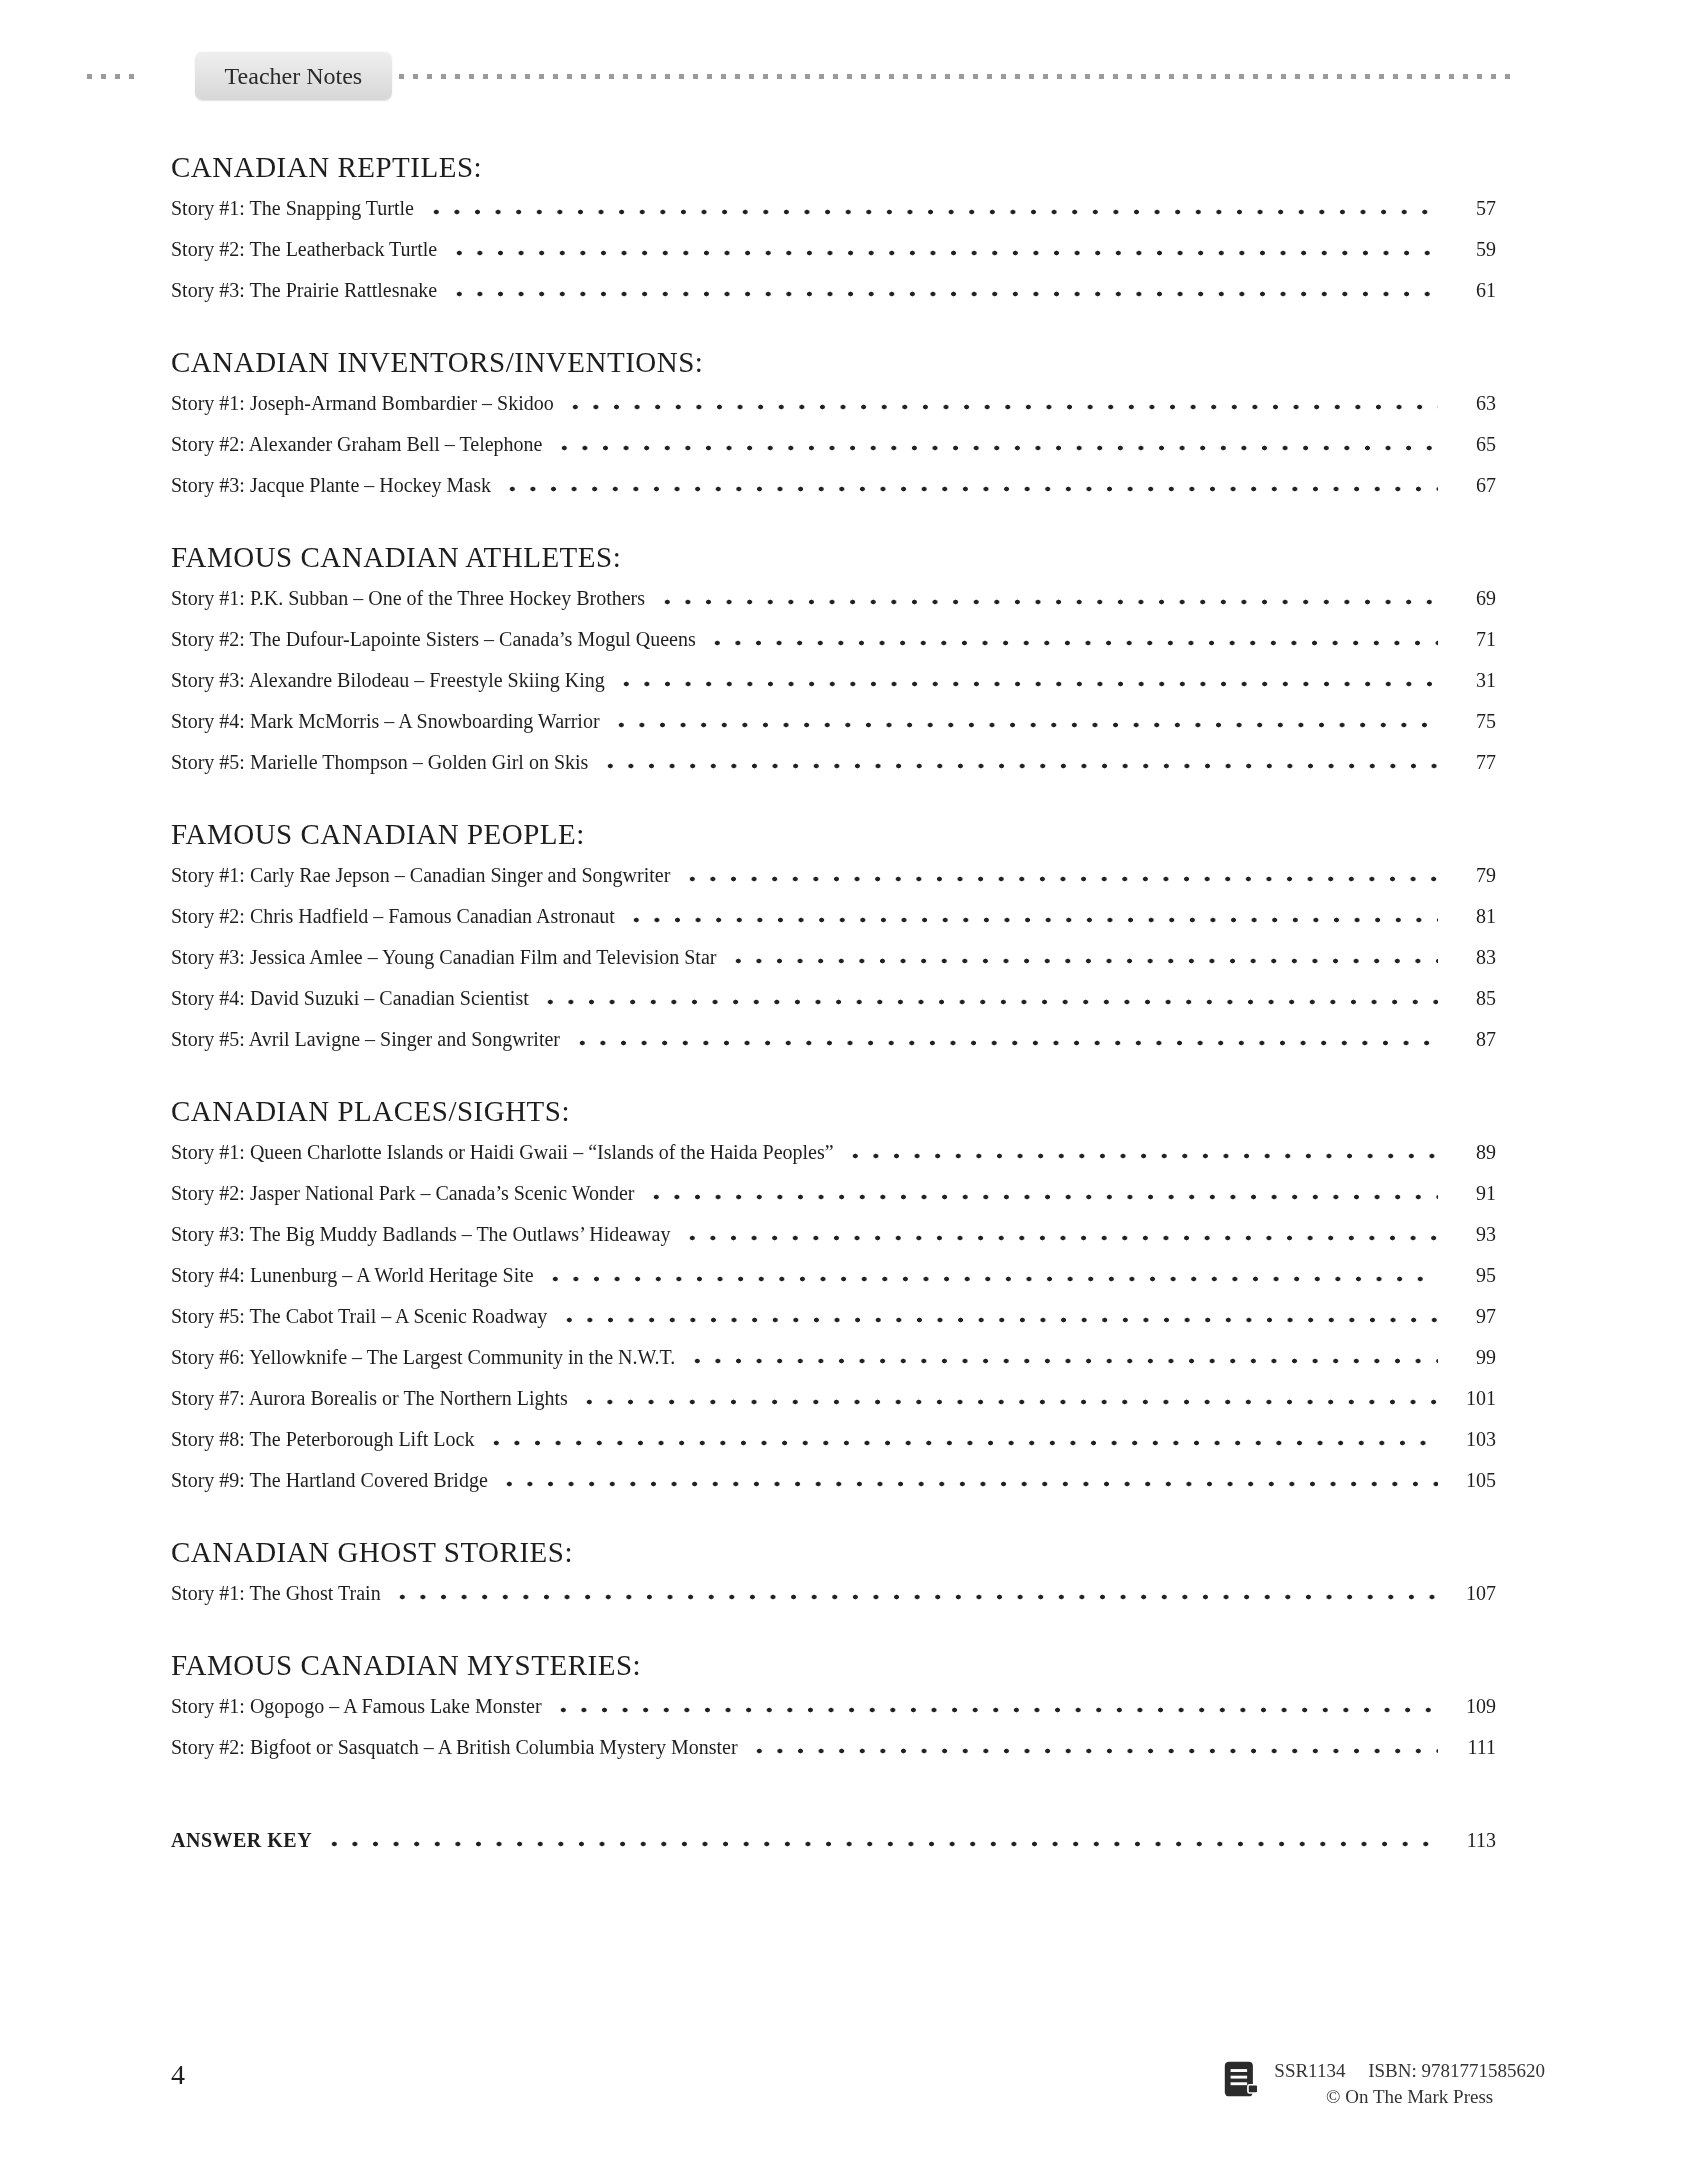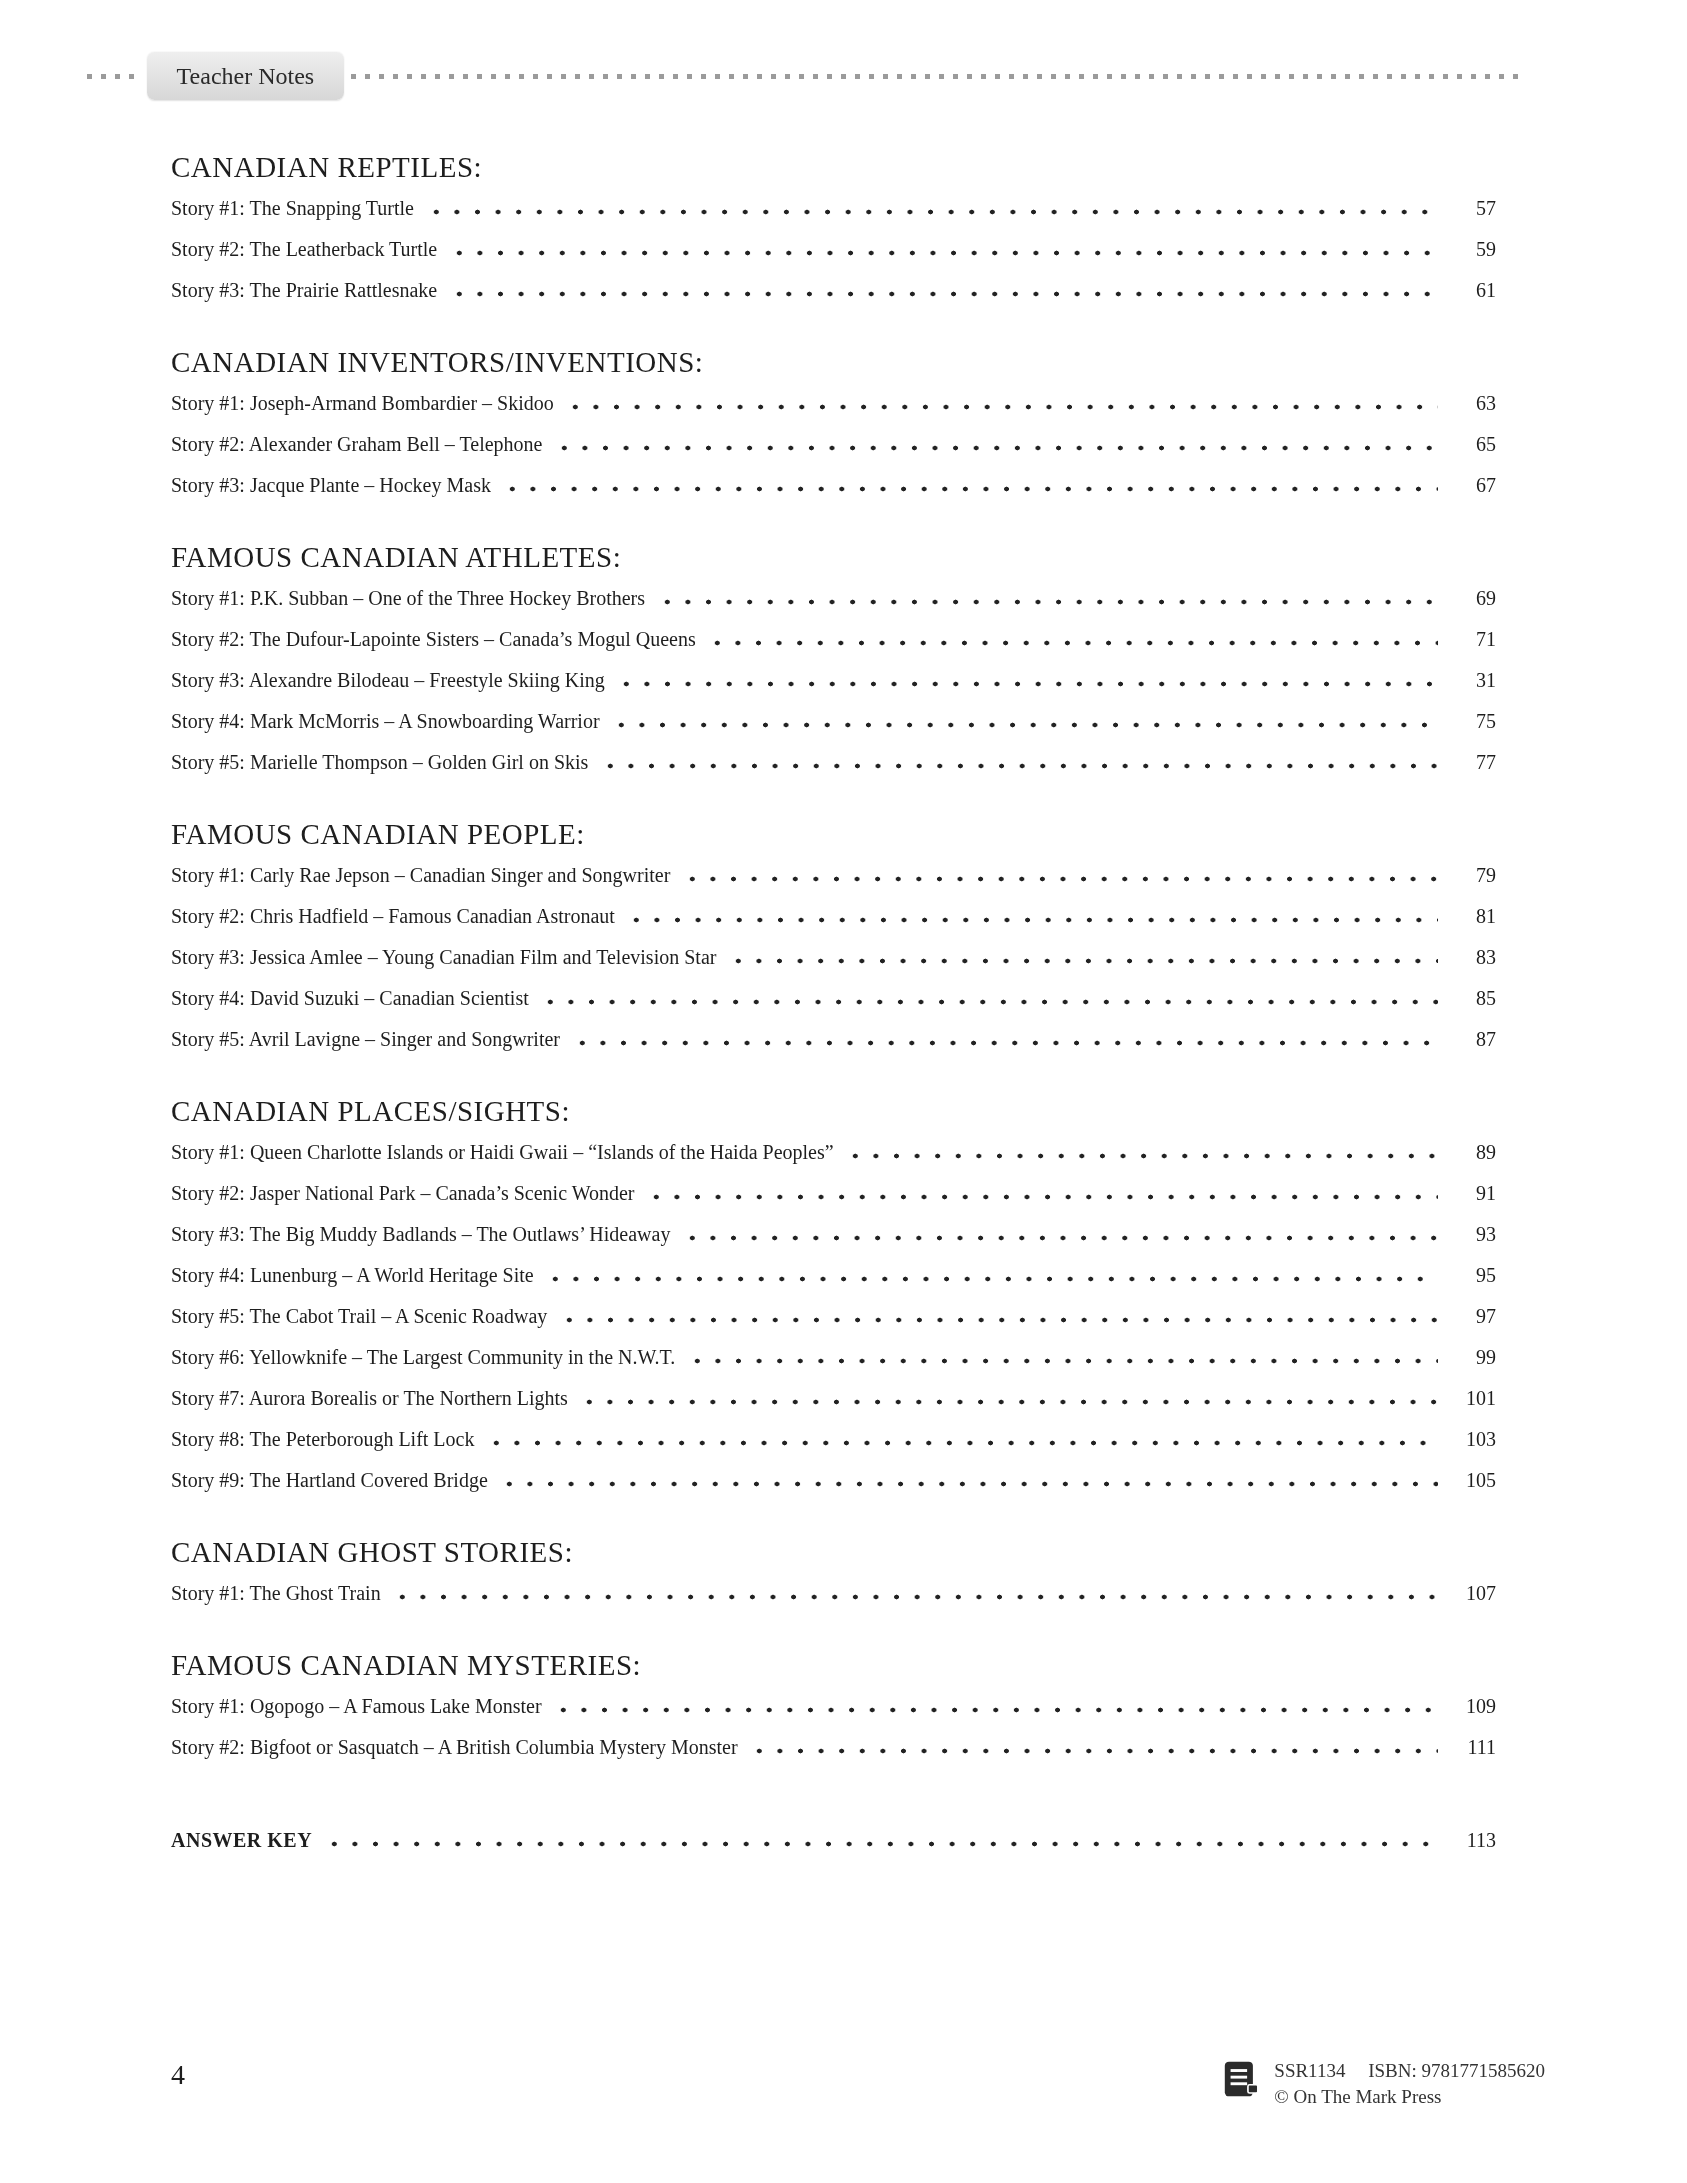--- a/index.html
+++ b/index.html
@@ -28,20 +28,21 @@
   }
   .dots-left  { width:53px; margin-right:6.6px; }
   .dots-right { flex:1; margin-left:6.6px; }
   .tab {
     background:linear-gradient(#efefef, #d7d7d7);
     border-radius:7.4px;
     padding:10.7px 30px;
     font-size:24px;
     color:#2a2a2a;
     box-shadow:0 0.8px 1.6px rgba(0,0,0,0.12);
+    margin-left:48px;
   }
 
   
   .toc {
     position:absolute;
     top:147px;
     left:171px;
     width:1325px;
   }
   .section-title {
@@ -90,21 +91,21 @@
     bottom:73px;
     display:flex;
     align-items:flex-start;
     gap:16.5px;
   }
   .footer-logo { margin-top:1.6px; }
   .footer-text {
     font-size:19px;
     line-height:26px;
     color:#333333;
-    text-align:left;
+    text-align:center;
   }
   .footer-line1 span + span { margin-left:18px; }
 </style>
 </head>
 <body>
 
 <div class="page">
 
   <header class="header">
     <span class="dots dots-left"></span>

